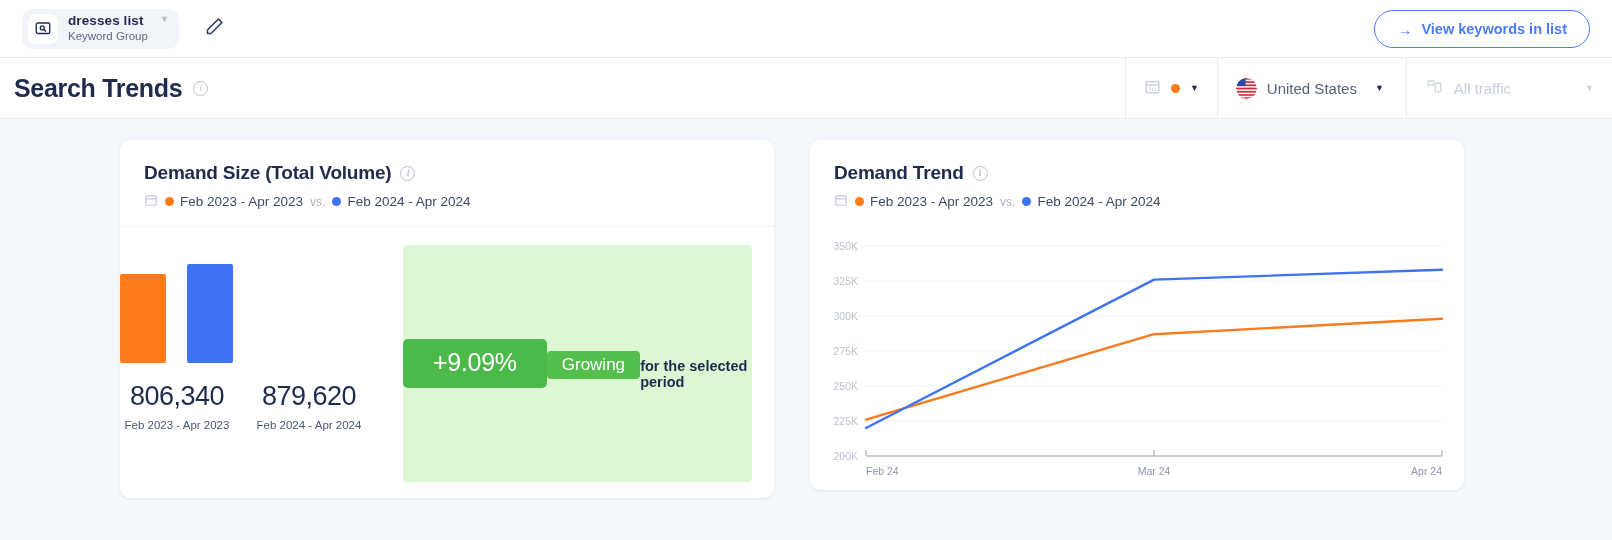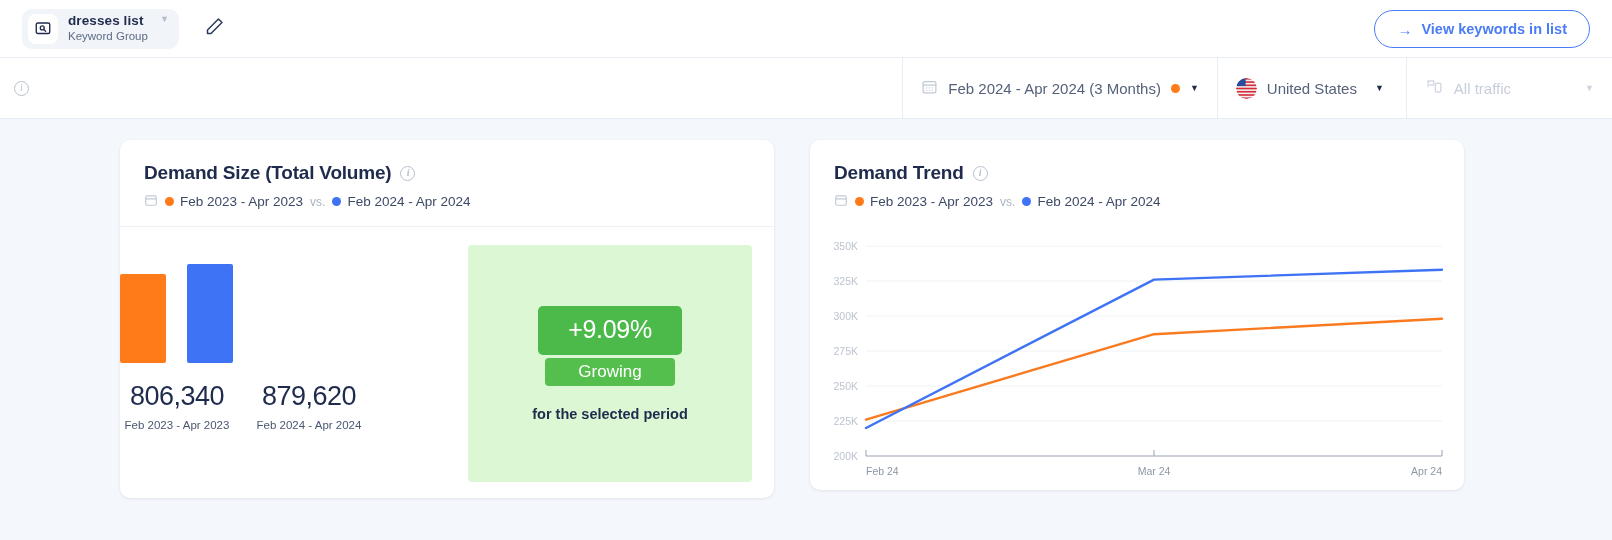--- a/index.html
+++ b/index.html
@@ -132,21 +132,21 @@
   .values { display: flex; gap: 18px; margin-top: 18px; }
   .val-col { width: 114px; text-align: center; }
   .val-num {
     font-size: 27px; font-weight: 400; color: #1f2b4d; letter-spacing: -.5px;
   }
   .val-lbl { font-size: 11.5px; color: #4a5770; margin-top: 7px; }
 
   .ds-right {
     flex: 1 1 auto; background: #dcf7d3;
     margin: 18px 22px 22px 0; border-radius: 4px;
-    display: flex; flex-direction: column;
+    display: flex; flex-direction: row;
     align-items: center; justify-content: center;
   }
   .pct-badge {
     background: #4cba4a; color: #fff; border-radius: 5px;
     font-size: 25px; font-weight: 400;
     padding: 9px 30px 11px; letter-spacing: -.3px;
   }
   .grow-badge {
     background: #55bf4e; color: #fff; border-radius: 4px;
     font-size: 17px; padding: 4px 0; width: 130px;
@@ -192,37 +192,37 @@
 
   <div class="view-kw-btn">
     <span class="arrow-ico">→</span>
     <span>View keywords in list</span>
   </div>
 </div>
 
 <div class="subbar">
 
   <div class="subbar-left">
+    <span class="page-title">Search Trends</span>
     <span class="info-ico">i</span>
   </div>
 
   <div class="seg">
     <span>
       <svg width="17" height="17" viewBox="0 0 24 24" fill="none" stroke="#c2c9d6" stroke-width="1.8">
         <rect x="3" y="5" width="18" height="16" rx="2"></rect>
         <line x1="3" y1="10" x2="21" y2="10"></line>
         <circle cx="8" cy="14" r=".9" fill="#c2c9d6" stroke="none"></circle>
         <circle cx="12" cy="14" r=".9" fill="#c2c9d6" stroke="none"></circle>
         <circle cx="16" cy="14" r=".9" fill="#c2c9d6" stroke="none"></circle>
         <circle cx="8" cy="17.5" r=".9" fill="#c2c9d6" stroke="none"></circle>
         <circle cx="12" cy="17.5" r=".9" fill="#c2c9d6" stroke="none"></circle>
         <circle cx="16" cy="17.5" r=".9" fill="#c2c9d6" stroke="none"></circle>
       </svg>
     </span>
-    <span>Feb 2024 - Apr 2024 (3 Months)</span>
     <span class="dot dot-orange"></span>
     <span class="caret">▼</span>
   </div>
 
   <div class="seg">
     <span class="flag">
       <svg width="21" height="21" viewBox="0 0 24 24">
         <circle cx="12" cy="12" r="12" fill="#f0f0f0"></circle>
         <g clip-path="url(#c)">
           <clipPath id="c">

